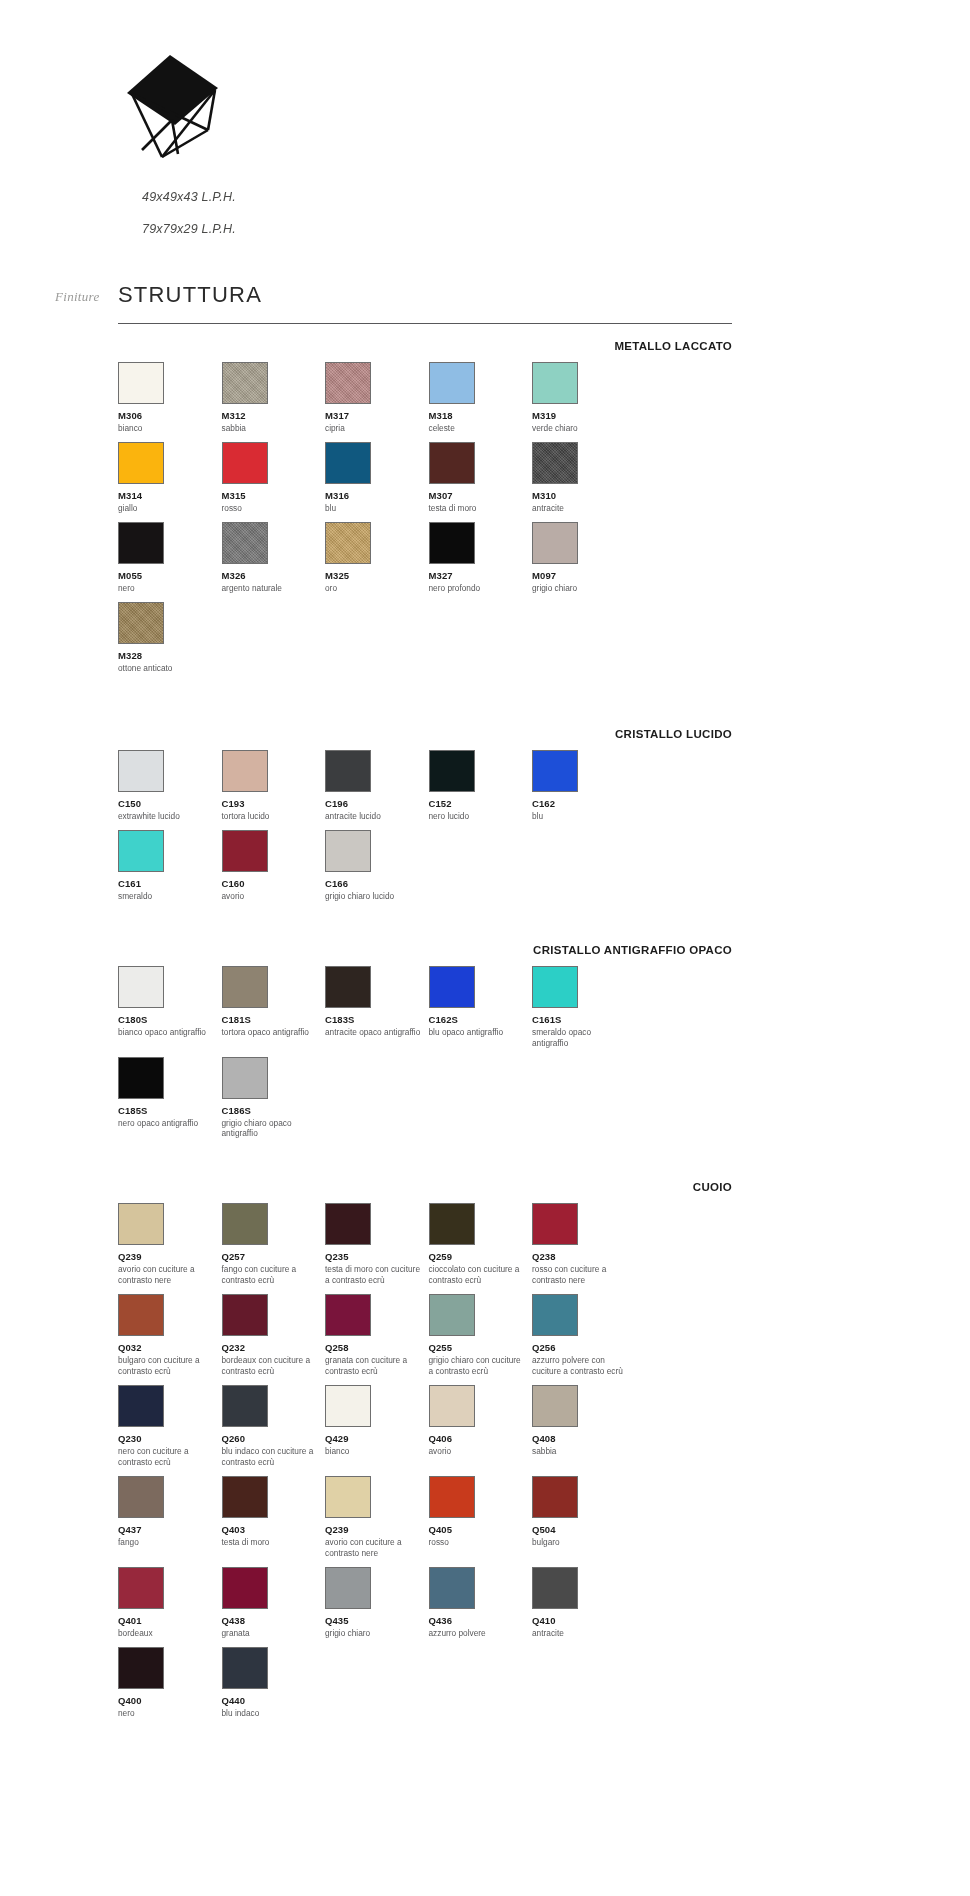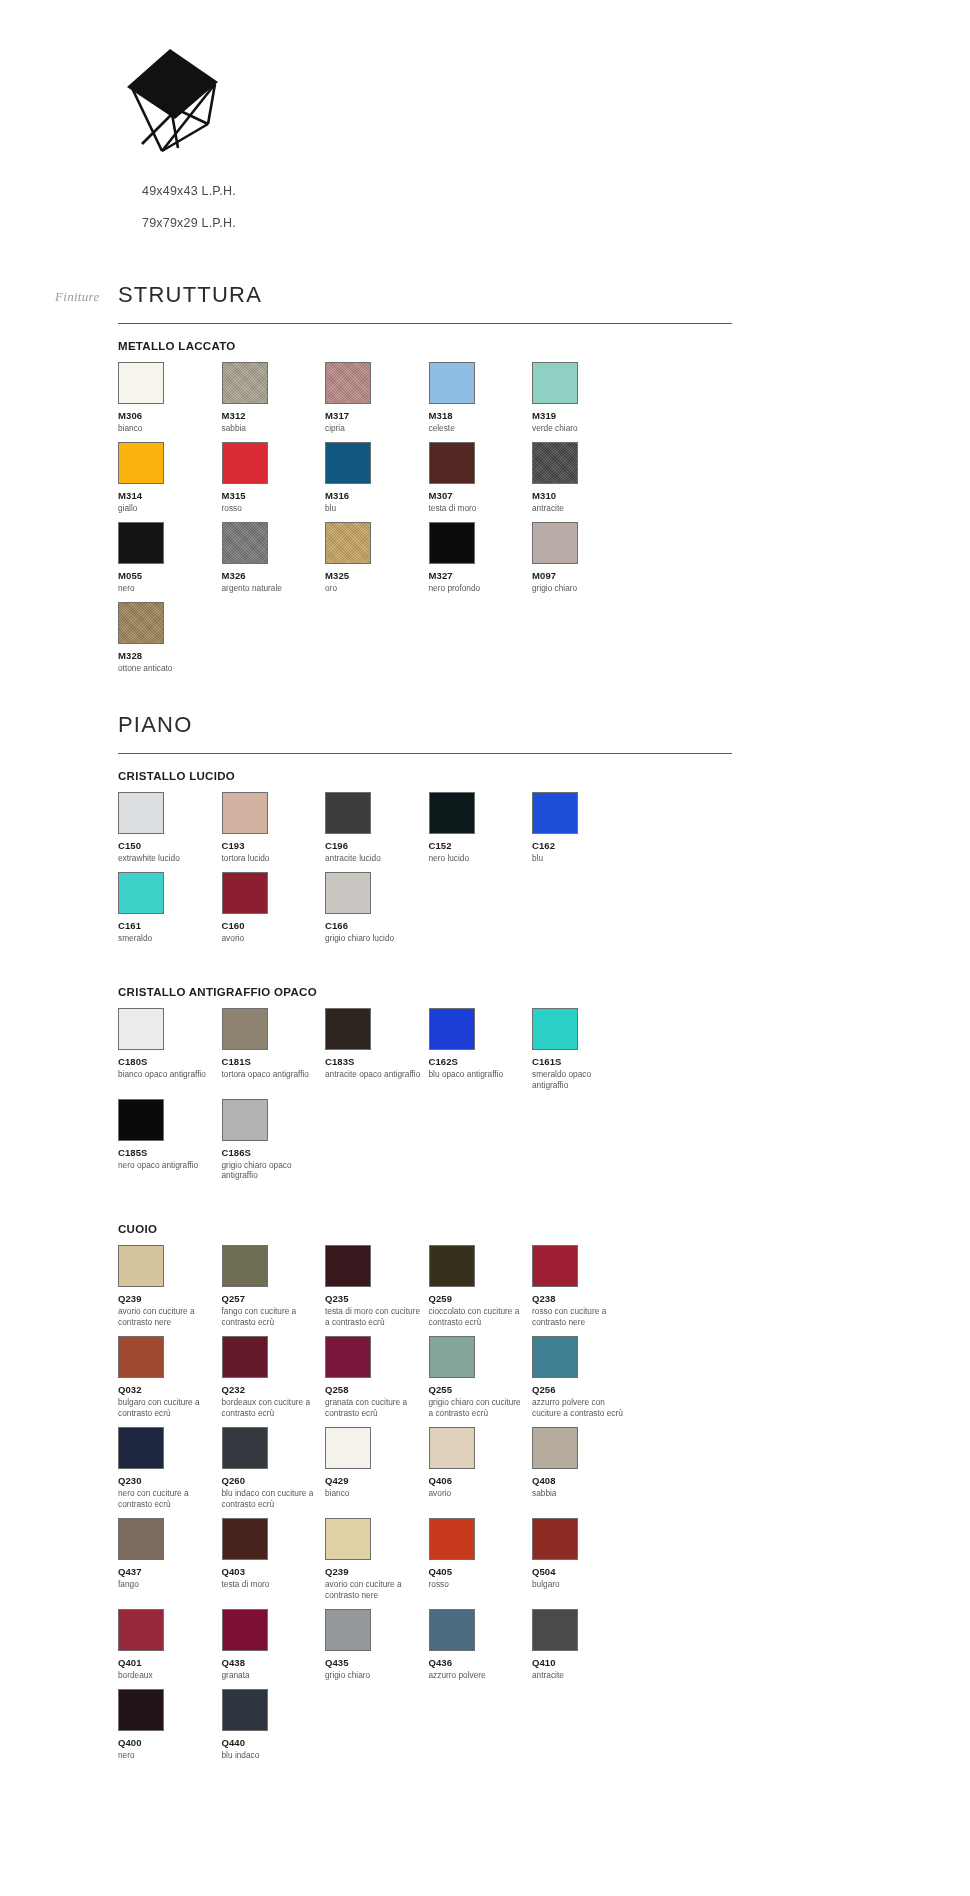--- a/index.html
+++ b/index.html
@@ -20,22 +20,23 @@
     width: 970px;
     height: 1896px;
     position: relative;
     box-sizing: border-box;
   }
 
   
   .product-block {
     position: absolute;
     left: 0;
-    top: 44px;
+    top: 50px;
     width: 808px;
+    font-style: italic;
   }
   .product-figure {
     margin-left: 120px;
     width: 110px;
     height: 110px;
     position: relative;
   }
   .product-dims {
     margin-left: 142px;
     margin-top: 30px;
@@ -72,20 +73,21 @@
     border-bottom: 1.3px solid #58585a;
     font-family: "Liberation Sans", sans-serif;
   }
   .sub-title {
     font-size: 11.5px;
     font-weight: bold;
     letter-spacing: .3px;
     color: #1c1c1c;
     margin-top: 16px;
     margin-bottom: 10px;
+    text-align: right;
   }
 
   
   .swatch-grid {
     display: flex;
     flex-wrap: wrap;
     width: 620px;
   }
   .swatch {
     width: 103.5px;
@@ -232,21 +234,20 @@
             <div class="chip textured" style="background: repeating-linear-gradient(45deg, rgba(255, 255, 255, 0.1) 0px, rgba(255, 255, 255, 0.1) 1px, rgba(0, 0, 0, 0.08) 1px, rgba(0, 0, 0, 0.08) 2px), repeating-linear-gradient(-45deg, rgba(255, 255, 255, 0.07) 0px, rgba(255, 255, 255, 0.07) 1px, rgba(0, 0, 0, 0.06) 1px, rgba(0, 0, 0, 0.06) 2px) rgb(156, 132, 86);"></div>
             <div class="code">M328</div>
             <div class="desc">ottone anticato</div>
           </div>
         </div>
     </div>
 
     <div class="section-gap-big"></div>
 
     <div class="section">
-      <div class="section-title">PIANO</div>
 
       <div class="sub-title">CRISTALLO LUCIDO</div>
       <div class="swatch-grid" id="grid-1-0">
           <div class="swatch">
             <div class="chip" style="background: rgb(220, 223, 225);"></div>
             <div class="code">C150</div>
             <div class="desc">extrawhite lucido</div>
           </div>
           <div class="swatch">
             <div class="chip" style="background: rgb(211, 178, 161);"></div>

